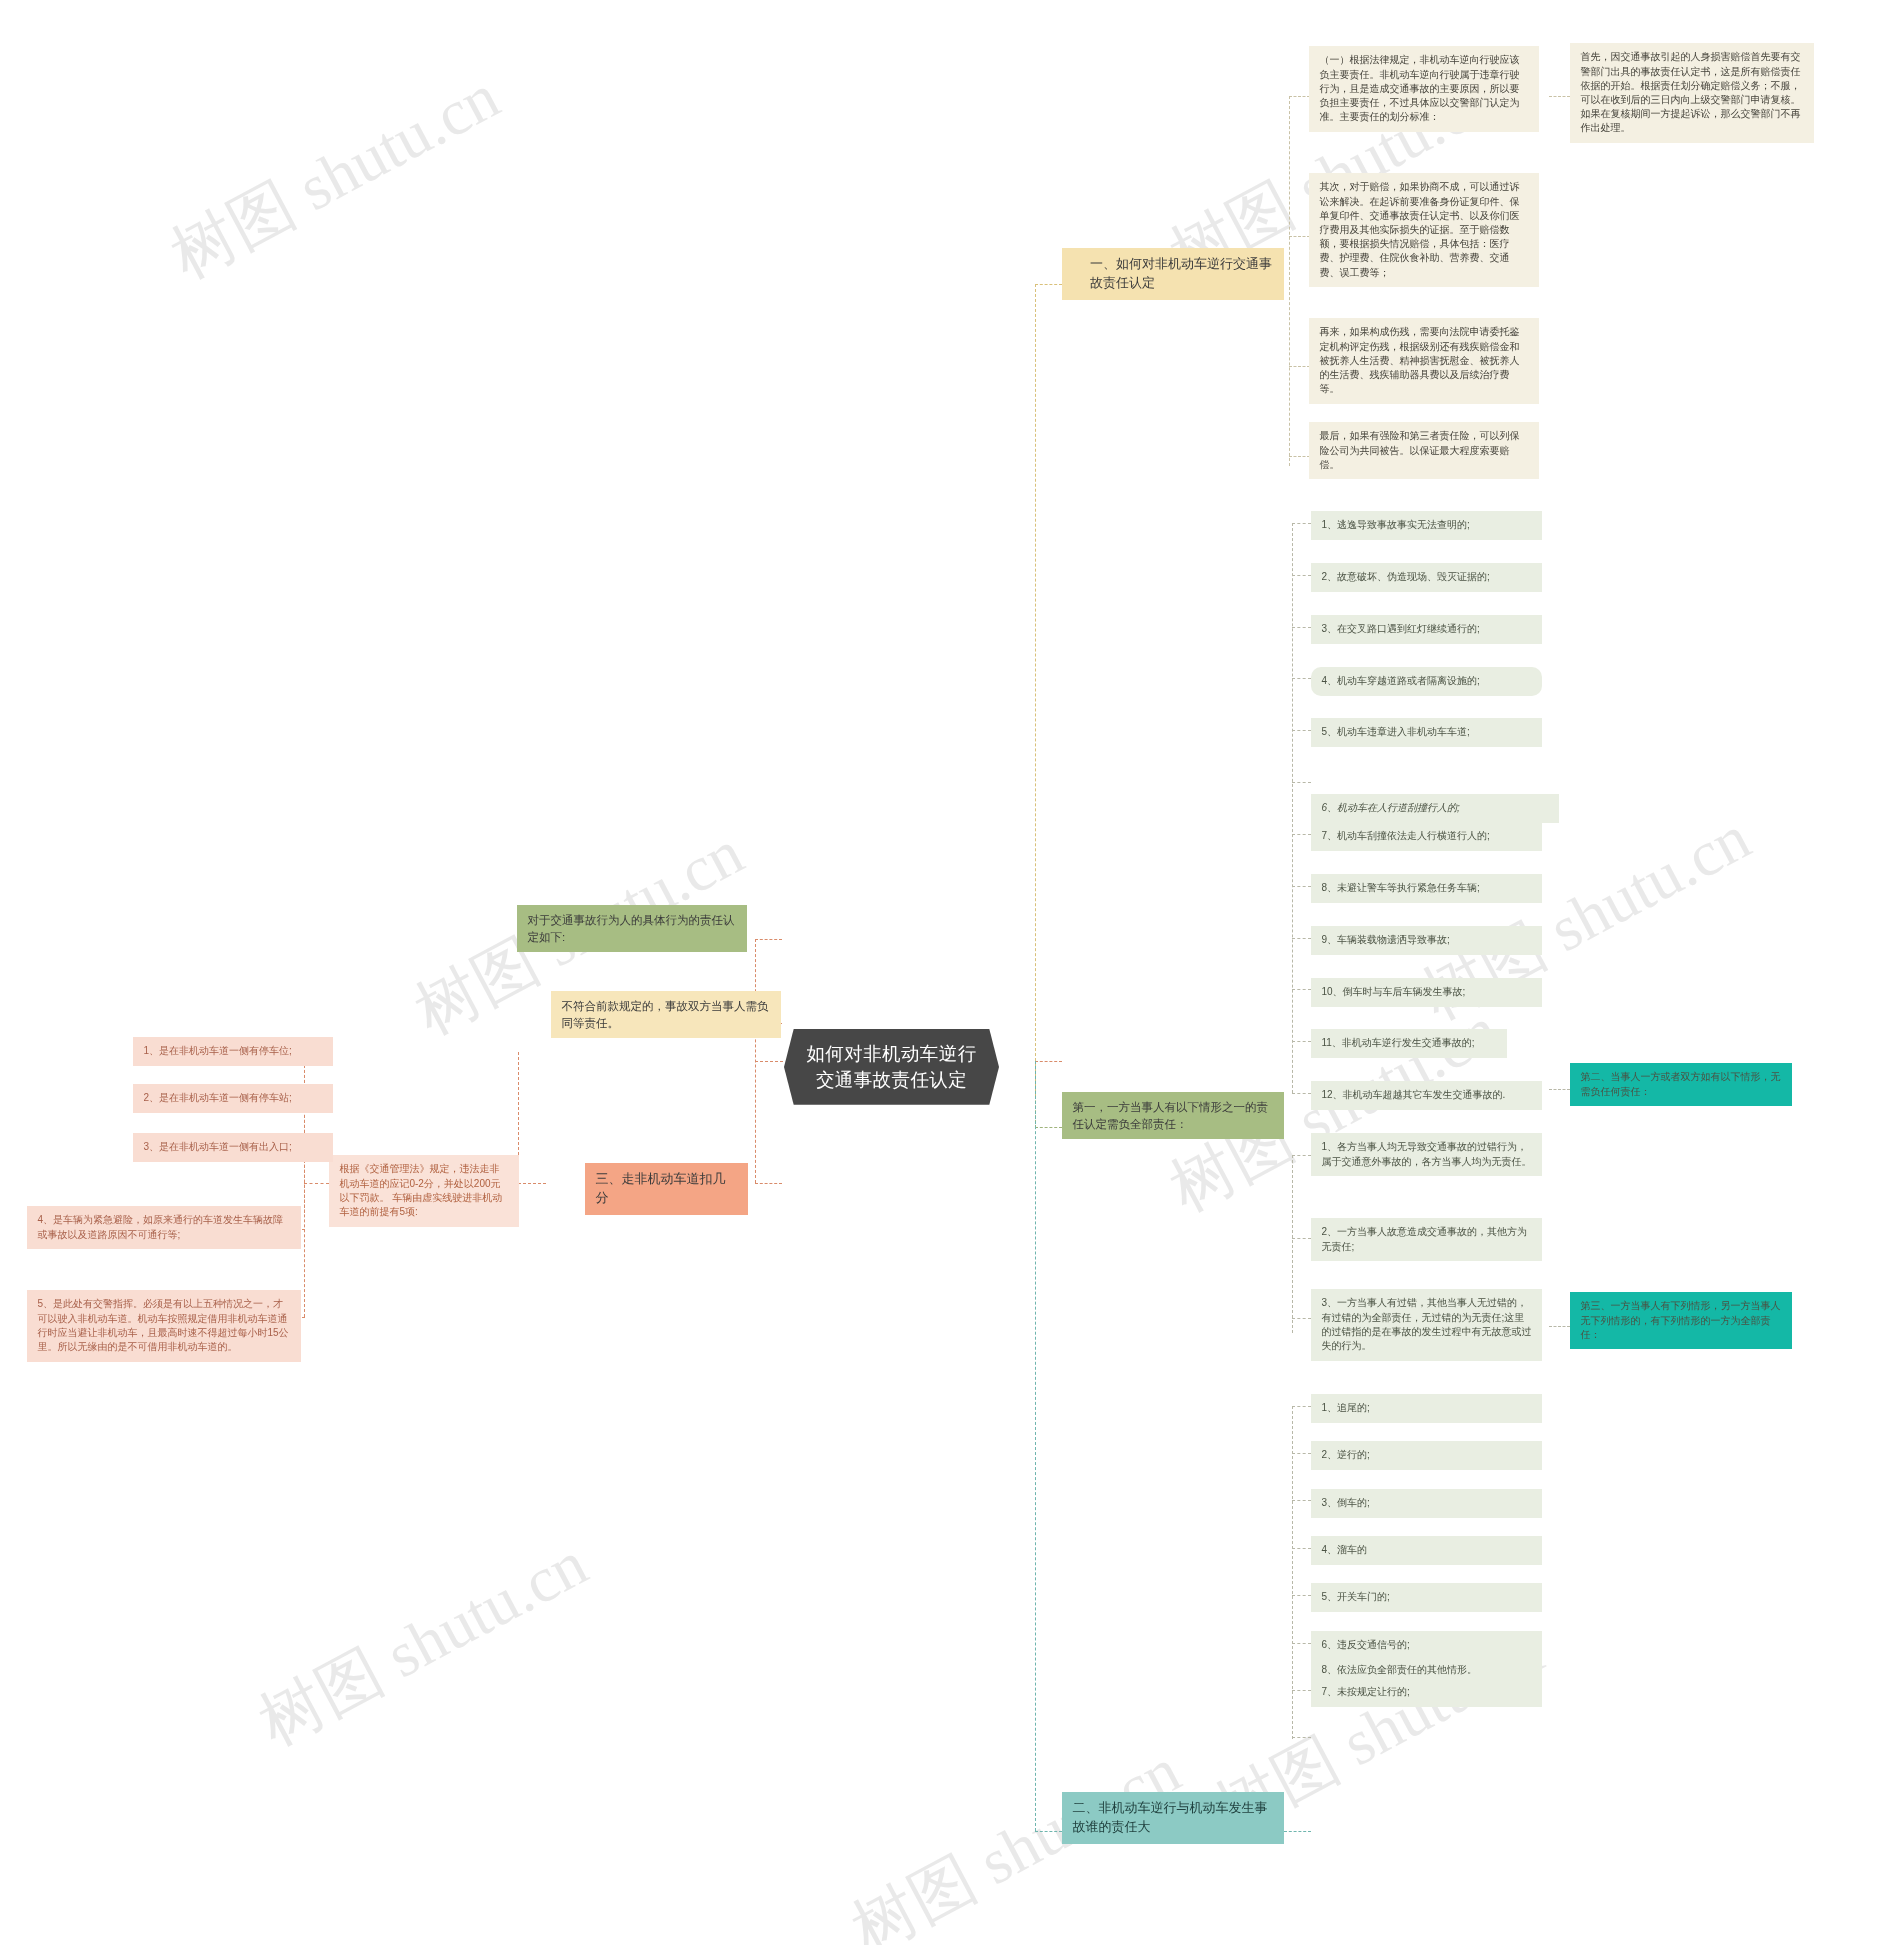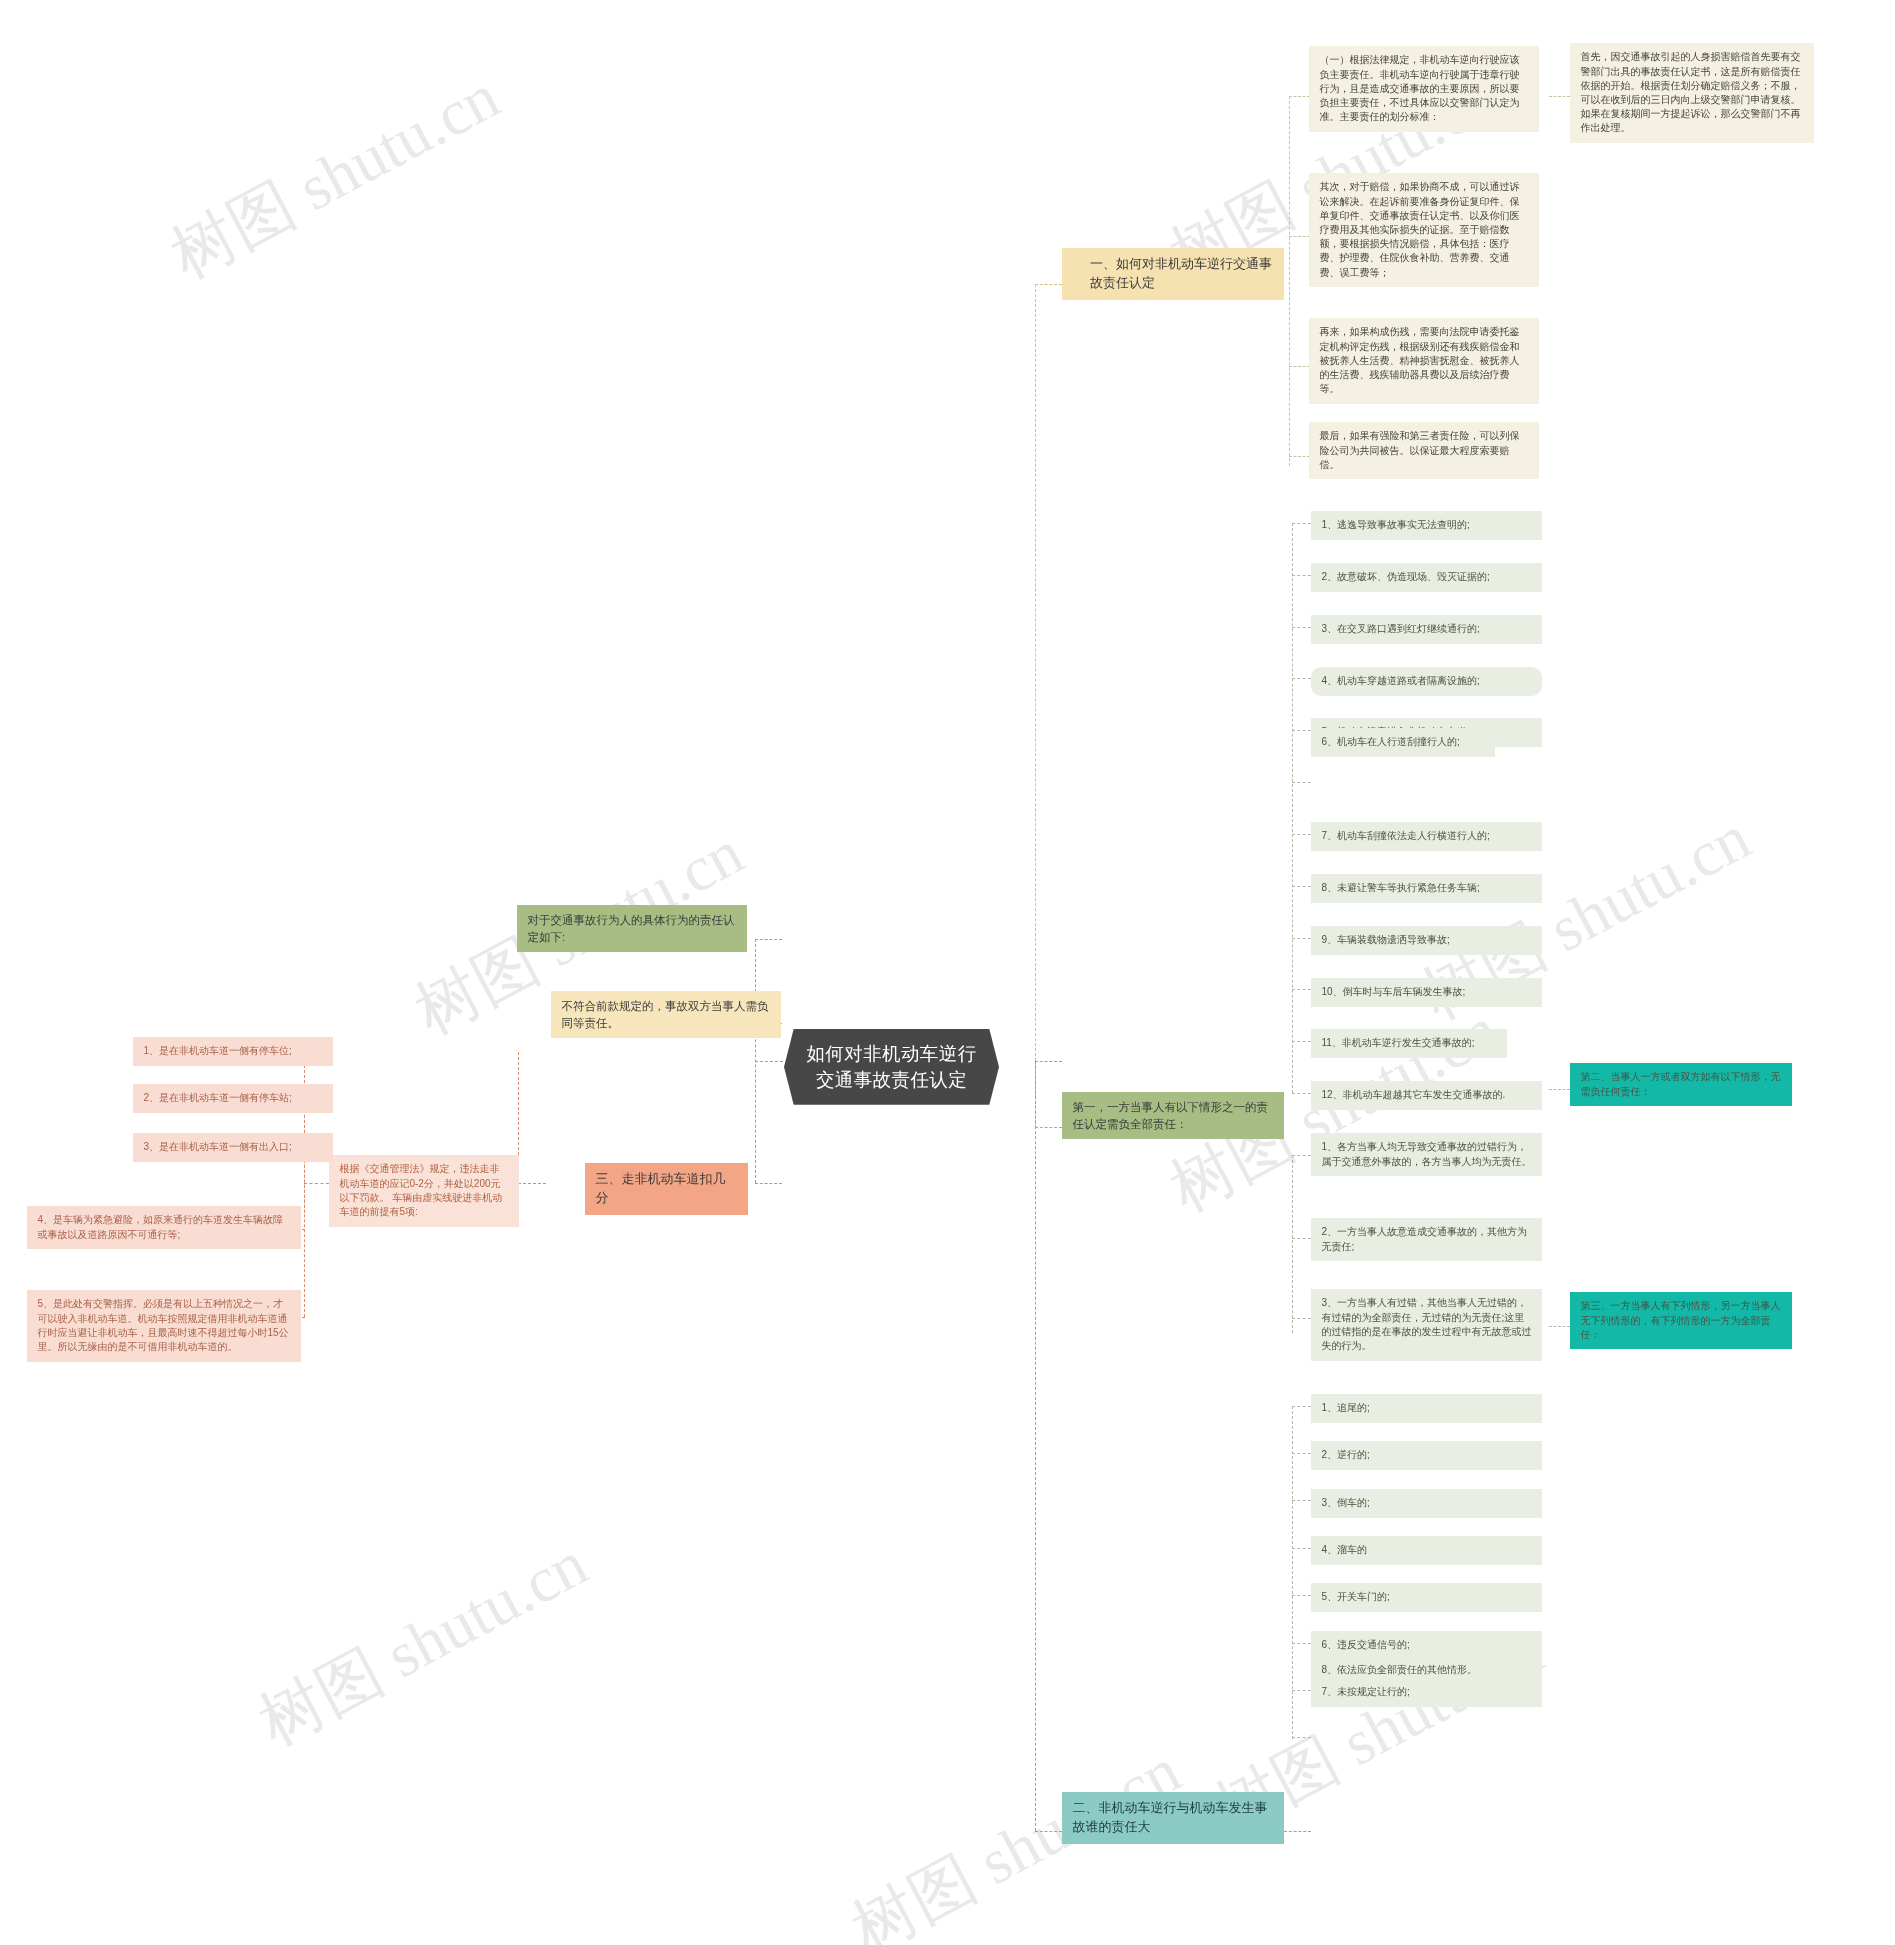--- a/index.html
+++ b/index.html
@@ -167,21 +167,21 @@
   <div class="node ivory t13" style="left:1309px; top:318px; width:230px;">再来，如果构成伤残，需要向法院申请委托鉴定机构评定伤残，根据级别还有残疾赔偿金和被抚养人生活费、精神损害抚慰金、被抚养人的生活费、残疾辅助器具费以及后续治疗费等。</div>
 
   <div class="node ivory t13" style="left:1309px; top:422px; width:230px;">最后，如果有强险和第三者责任险，可以列保险公司为共同被告。以保证最大程度索要赔偿。</div>
 
   <div id="legal-list">
       <div class="node sage2 t13" style="left:1311px; top:511px; width:231px;">1、逃逸导致事故事实无法查明的;</div>
       <div class="node sage2 t13" style="left:1311px; top:563px; width:231px;">2、故意破坏、伪造现场、毁灭证据的;</div>
       <div class="node sage2 t13" style="left:1311px; top:615px; width:231px;">3、在交叉路口遇到红灯继续通行的;</div>
       <div class="node sage2 t13" style="left:1311px; top:667px; width:231px;border-radius:10px;">4、机动车穿越道路或者隔离设施的;</div>
       <div class="node sage2 t13" style="left:1311px; top:718px; width:231px;">5、机动车违章进入非机动车车道;</div>
-      <div class="node sage2 t13" style="left:1311px; top:728px; width:184px;">6、机动车在人行道刮撞行人的;</div>
+      <div class="node sage2 t13" style="left:1311px; top:794px; width:248px;font-style:italic;">6、机动车在人行道刮撞行人的;</div>
       <div class="node sage2 t13" style="left:1311px; top:822px; width:231px;">7、机动车刮撞依法走人行横道行人的;</div>
       <div class="node sage2 t13" style="left:1311px; top:874px; width:231px;">8、未避让警车等执行紧急任务车辆;</div>
       <div class="node sage2 t13" style="left:1311px; top:926px; width:231px;">9、车辆装载物遗洒导致事故;</div>
       <div class="node sage2 t13" style="left:1311px; top:978px; width:231px;">10、倒车时与车后车辆发生事故;</div>
       <div class="node sage2 t13" style="left:1311px; top:1029px; width:196px;">11、非机动车逆行发生交通事故的;</div>
       <div class="node sage2 t13" style="left:1311px; top:1081px; width:231px;">12、非机动车超越其它车发生交通事故的.</div>
     </div>
 
   <div class="node olive t15" style="left:1062px; top:1092px; width:222px;">第一，一方当事人有以下情形之一的责任认定需负全部责任：</div>
 

